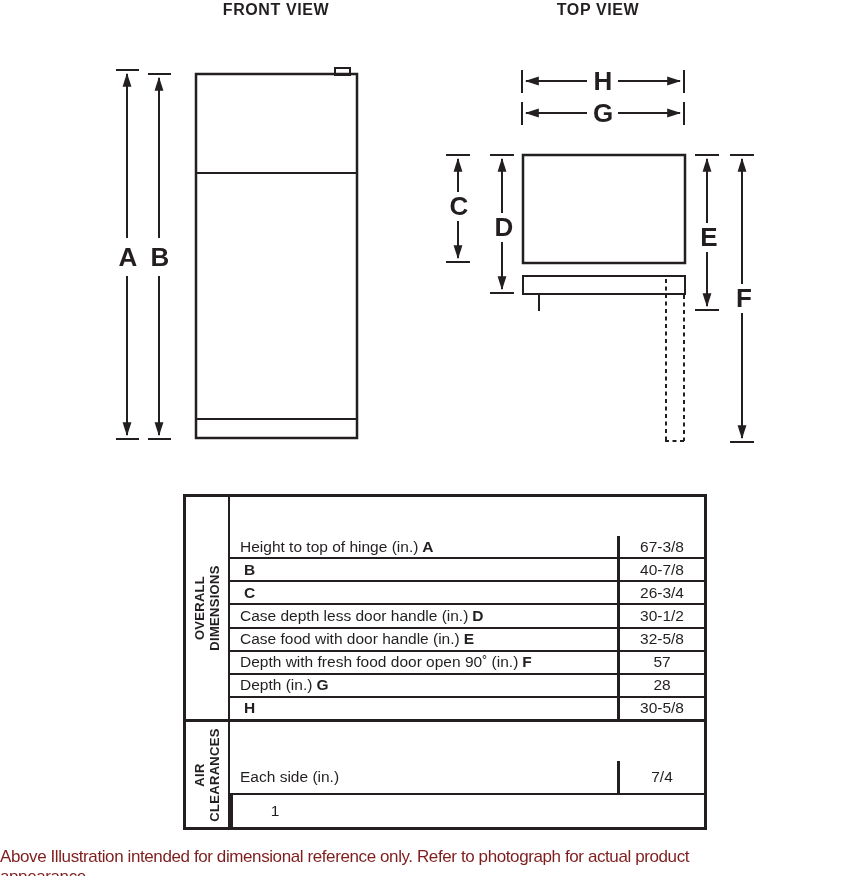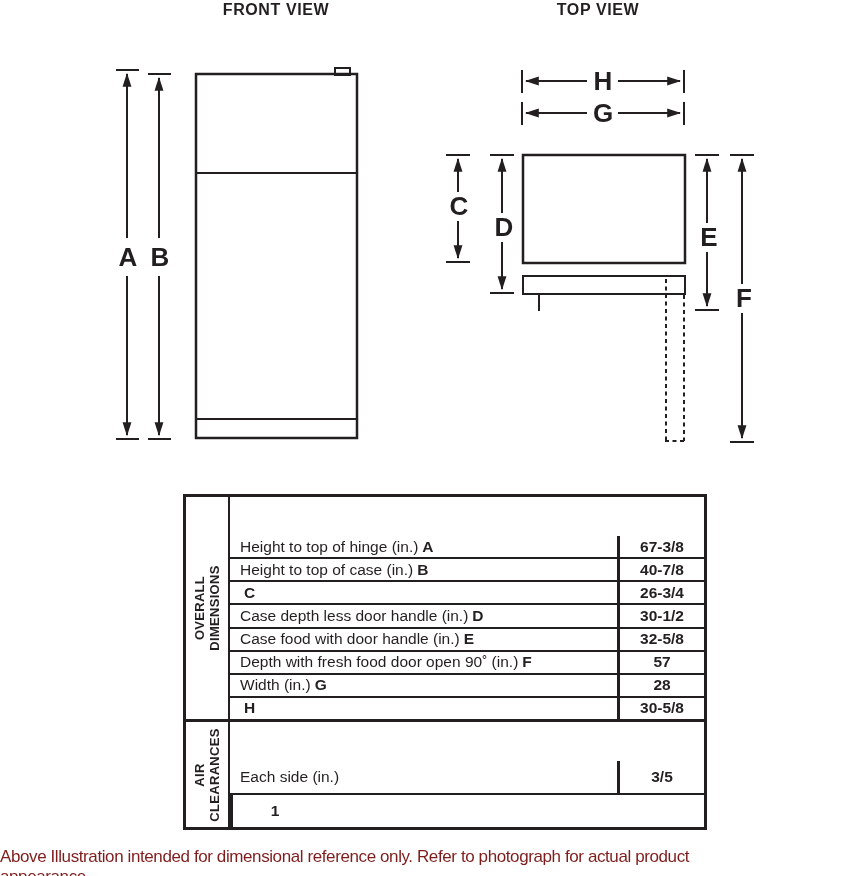--- a/index.html
+++ b/index.html
@@ -61,21 +61,21 @@
   .row + .row { border-top: 2px solid var(--ink, #231f20); }
   .desc {
     flex: 1; display: flex; align-items: center;
     padding-left: 10px; font-size: 15.5px;
   }
   .desc .key { font-weight: bold; margin-left: 4px; }
   .val {
     width: 87px;
     border-left: 3px solid var(--ink, #231f20);
     display: flex; align-items: center; justify-content: center;
-    font-weight: bold; font-size: 15.5px;
+    font-weight: normal; font-size: 15.5px;
   }
 
   
   .footnote {
     position: absolute; left: 0; top: 847px; width: 768px;
     text-align: left;
     font-size: 17px; letter-spacing: -0.4px;
     color: #7f1d1d;
   }
 </style>
@@ -192,21 +192,20 @@
     <div class="rows">
       <div class="row">
         <div class="desc">
             <span>Height to top of hinge (in.)</span>
             <b class="key">A</b>
           </div>
         <div class="val">67-3/8</div>
       </div>
       <div class="row">
         <div class="desc">
-            <span>Height to top of case (in.)</span>
             <b class="key">B</b>
           </div>
         <div class="val">40-7/8</div>
       </div>
       <div class="row">
         <div class="desc">
             <b class="key">C</b>
           </div>
         <div class="val">26-3/4</div>
       </div>
@@ -226,21 +225,21 @@
       </div>
       <div class="row">
         <div class="desc">
             <span>Depth with fresh food door open 90˚ (in.)</span>
             <b class="key">F</b>
           </div>
         <div class="val">57</div>
       </div>
       <div class="row">
         <div class="desc">
-            <span>Width (in.)</span>
+            <span>Depth (in.)</span>
             <b class="key">G</b>
           </div>
         <div class="val">28</div>
       </div>
       <div class="row">
         <div class="desc">
             <b class="key">H</b>
           </div>
         <div class="val">30-5/8</div>
       </div>
@@ -253,21 +252,21 @@
         <div>AIR</div>
         <div>CLEARANCES</div>
       </div>
     </div>
     <div class="rows">
       <div class="row">
         <div class="desc">
             <span>Each side (in.)</span>
             <b class="key"></b>
           </div>
-        <div class="val">3/5</div>
+        <div class="val">7/4</div>
       </div>
       <div class="row">
         <div class="val">1</div>
       </div>
     </div>
   </div>
 
 </div>
 
 <div class="footnote">Above Illustration intended for dimensional reference only. Refer to photograph for actual product appearance.</div>

